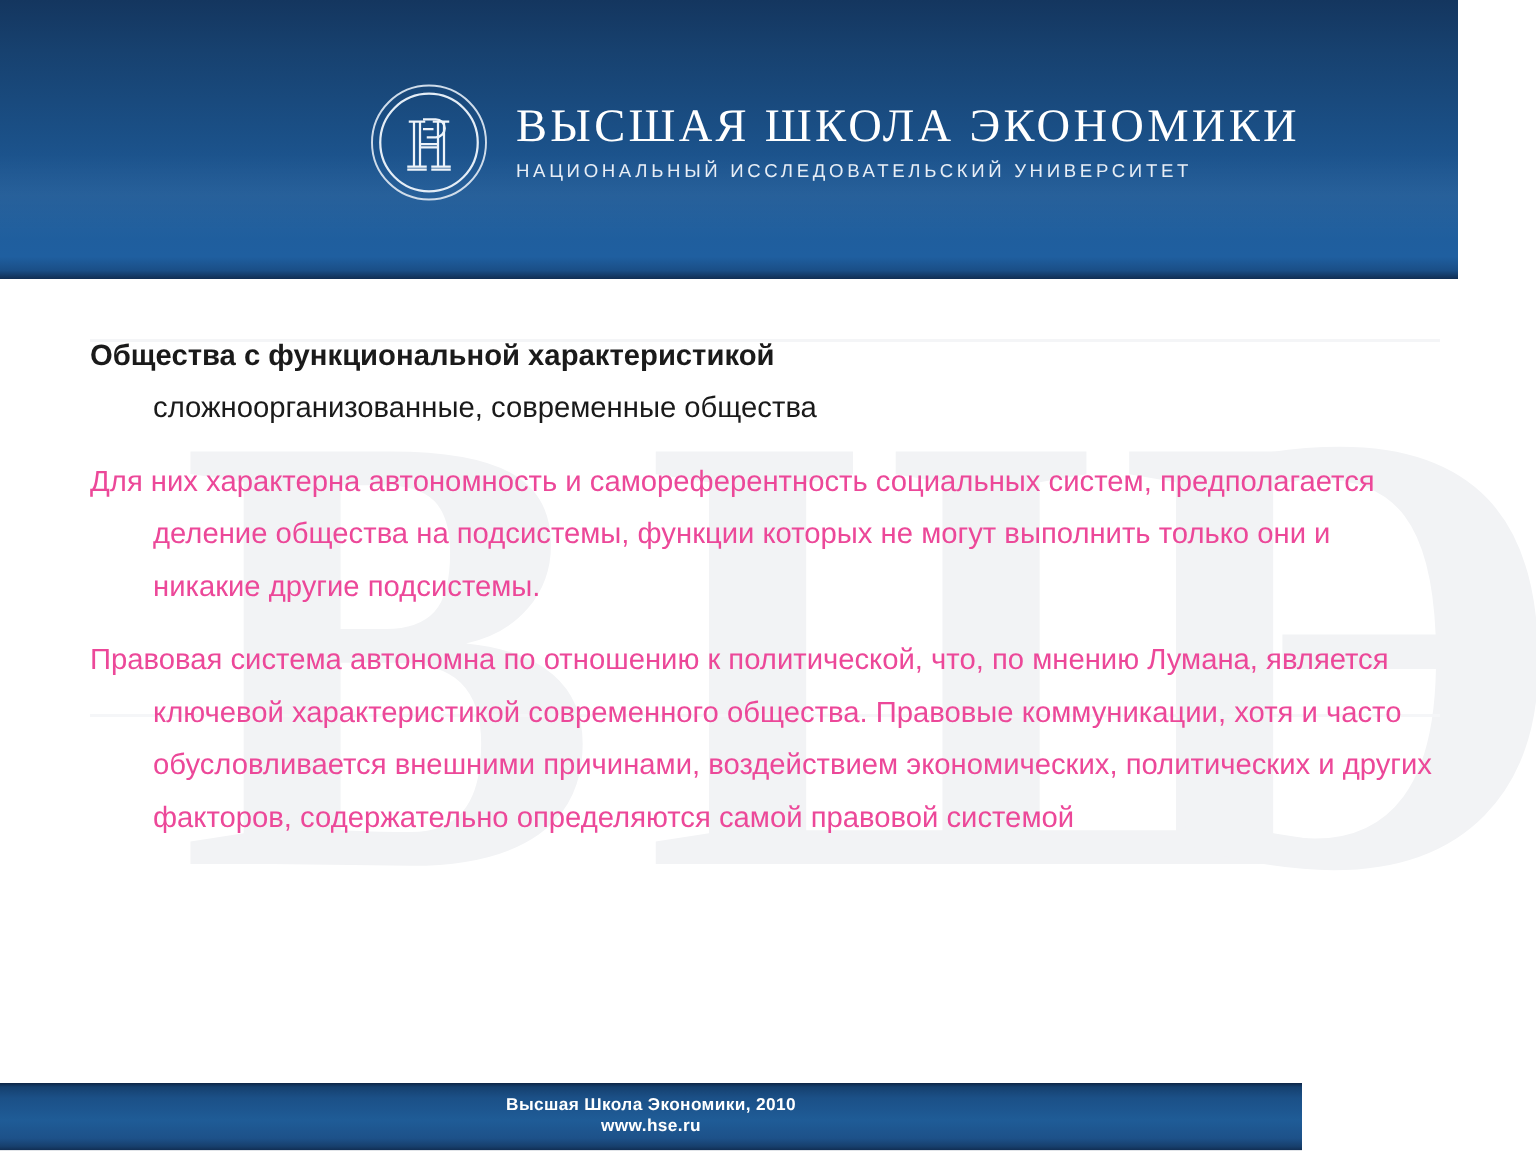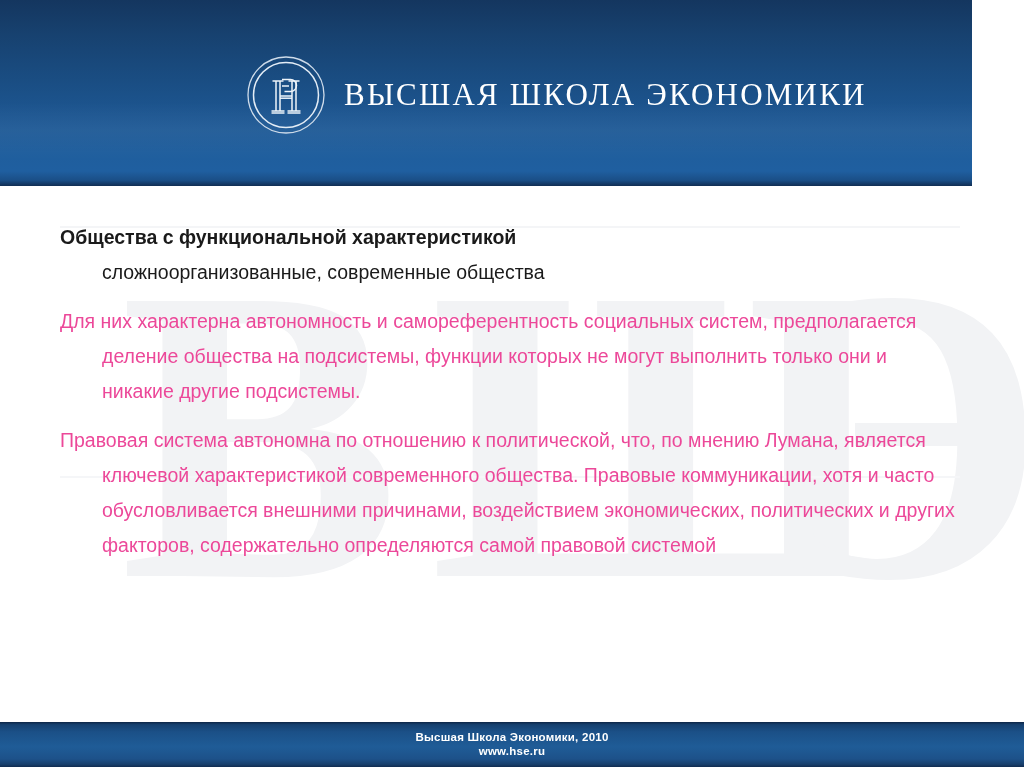--- a/index.html
+++ b/index.html
@@ -156,21 +156,21 @@
     color: #ec4899;
     font-size: 19.5px;
     line-height: 35px;
   }
 
   
   .footer {
     position: absolute;
     left: 0;
     top: 722px;
-    width: 1024px;
+    width: 868px;
     height: 45px;
     background: linear-gradient(to bottom,
                 #0d2546 0%,
                 #15406f 6%,
                 #1b5087 22%,
                 #1f5c97 55%,
                 #1d5189 82%,
                 #173f6c 94%,
                 #102c50 100%);
     color: #ffffff;
@@ -228,20 +228,21 @@
             <path d="M34 43.2 L46 43.2"></path>
 
             <path d="M36 24.5 L44.5 24.5 A6 6 0 0 1 44.5 36.5 L38.5 36.5"></path>
             <path d="M36 31 L43 31"></path>
           </g>
         </svg>
       </div>
 
       <div class="logo-text">
         <div class="logo-title">ВЫСШАЯ ШКОЛА ЭКОНОМИКИ</div>
+        <div class="logo-sub">НАЦИОНАЛЬНЫЙ ИССЛЕДОВАТЕЛЬСКИЙ УНИВЕРСИТЕТ</div>
       </div>
 
     </div>
   </div>
 
   <div class="body-area">
 
     <svg class="watermark" viewBox="0 0 1024 600" aria-hidden="true">
       <text class="wm-letter" x="120" y="430" font-size="420">В</text>
       <text class="wm-letter" x="430" y="430" font-size="420">Ш</text>

